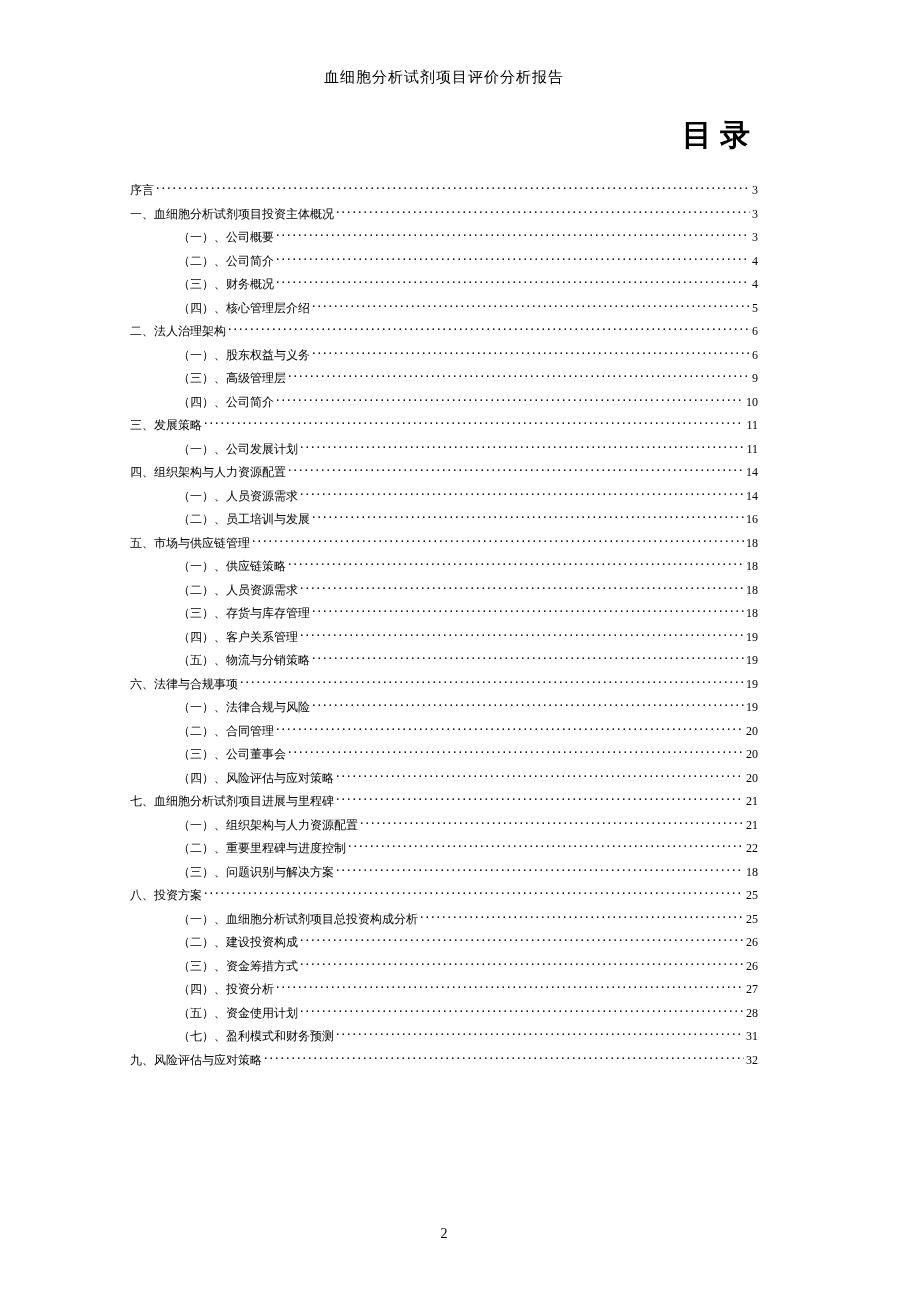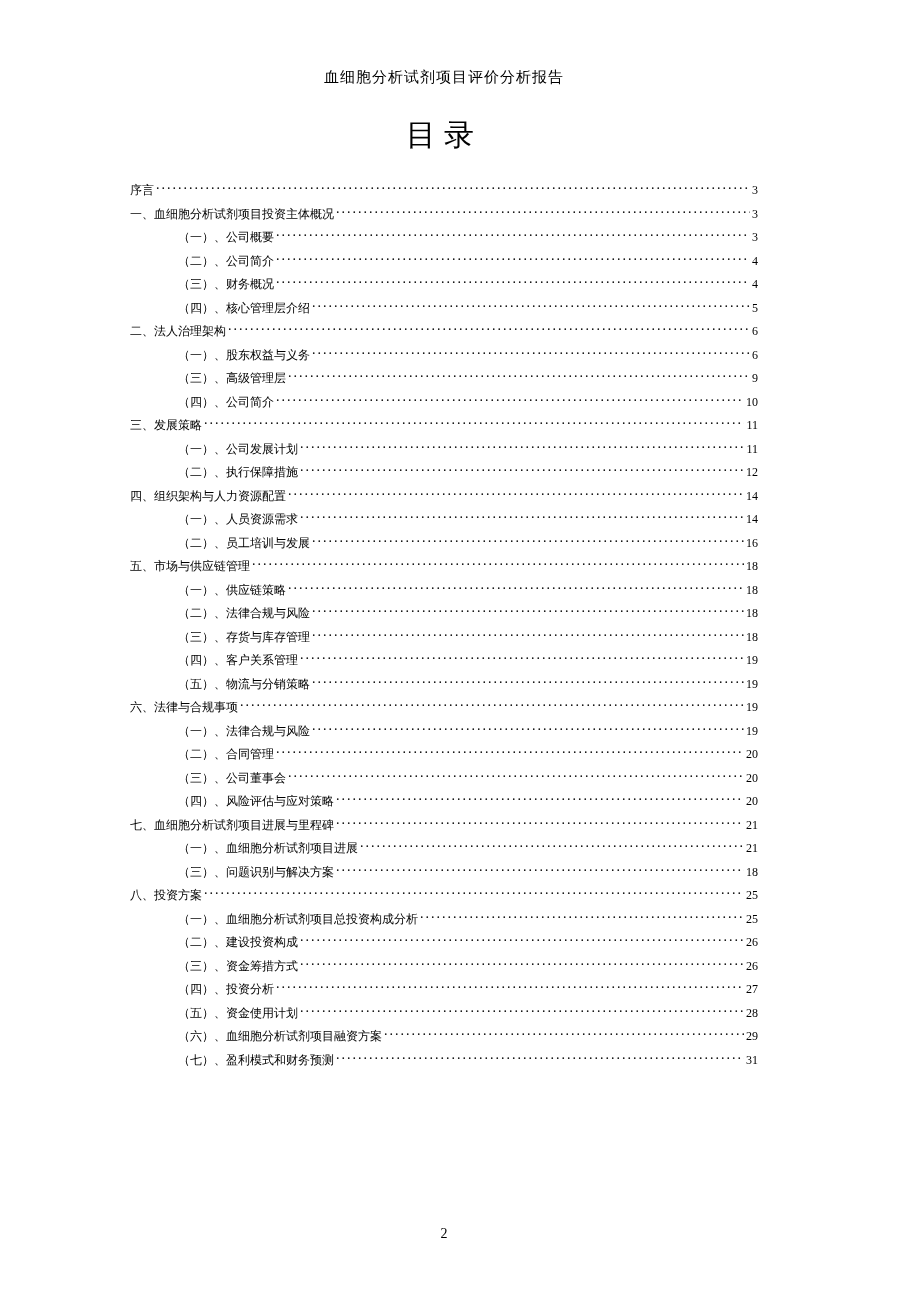--- a/index.html
+++ b/index.html
@@ -1,19 +1,19 @@
 <!DOCTYPE html>
 <html><head>
 <meta charset="utf-8">
 <style>
   * { margin: 0; padding: 0; box-sizing: border-box; }
   html, body { width: 920px; height: 1302px; background: #fff; font-family: "SimSun", "宋体", serif; color: #000; }
   .page { width: 888px; height: 1302px; padding: 68px 130px 0 130px; position: relative; }
   .header-title { text-align: center; font-size: 15px; letter-spacing: 1px; margin-bottom: 28px; font-family: "SimSun", serif; }
-  .toc-title { text-align: center; font-size: 30px; font-weight: normal; letter-spacing: 8px; margin-bottom: 26px; font-family: "SimHei", "黑体", sans-serif; margin-top: 20px; }
+  .toc-title { text-align: right; font-size: 30px; font-weight: bold; letter-spacing: 8px; margin-bottom: 26px; font-family: "SimHei", "黑体", sans-serif; margin-top: 20px; }
   .toc { font-size: 12px; line-height: 1.0; }
   .toc-row { display: flex; align-items: baseline; white-space: nowrap; margin-bottom: 9.5px; }
   .toc-row.level0 { padding-left: 0; }
   .toc-row.level1 { padding-left: 48px; }
   .toc-label { flex: 0 0 auto; }
   .toc-dots { flex: 1 1 auto; overflow: hidden; position: relative; height: 1em; margin: 0 2px; }
   .toc-dots::after { content: "................................................................................................................................................................................................"; position: absolute; left: 0; bottom: 2px; letter-spacing: 2px; color: #000; font-size: 14px; }
   .toc-page { flex: 0 0 auto; }
   .footer-pagenum { position: absolute; bottom: 60px; left: 0; width: 100%; text-align: center; font-size: 14px; }
 </style>
@@ -77,25 +77,20 @@
       <div class="toc-row level0">
         <span class="toc-label">三、发展策略</span>
         <span class="toc-dots"></span>
         <span class="toc-page">11</span>
       </div>
       <div class="toc-row level1">
         <span class="toc-label">（一）、公司发展计划</span>
         <span class="toc-dots"></span>
         <span class="toc-page">11</span>
       </div>
-      <div class="toc-row level1">
-        <span class="toc-label">（二）、执行保障措施</span>
-        <span class="toc-dots"></span>
-        <span class="toc-page">12</span>
-      </div>
       <div class="toc-row level0">
         <span class="toc-label">四、组织架构与人力资源配置</span>
         <span class="toc-dots"></span>
         <span class="toc-page">14</span>
       </div>
       <div class="toc-row level1">
         <span class="toc-label">（一）、人员资源需求</span>
         <span class="toc-dots"></span>
         <span class="toc-page">14</span>
       </div>
@@ -108,21 +103,21 @@
         <span class="toc-label">五、市场与供应链管理</span>
         <span class="toc-dots"></span>
         <span class="toc-page">18</span>
       </div>
       <div class="toc-row level1">
         <span class="toc-label">（一）、供应链策略</span>
         <span class="toc-dots"></span>
         <span class="toc-page">18</span>
       </div>
       <div class="toc-row level1">
-        <span class="toc-label">（二）、法律合规与风险</span>
+        <span class="toc-label">（二）、人员资源需求</span>
         <span class="toc-dots"></span>
         <span class="toc-page">18</span>
       </div>
       <div class="toc-row level1">
         <span class="toc-label">（三）、存货与库存管理</span>
         <span class="toc-dots"></span>
         <span class="toc-page">18</span>
       </div>
       <div class="toc-row level1">
         <span class="toc-label">（四）、客户关系管理</span>
@@ -158,25 +153,30 @@
         <span class="toc-label">（四）、风险评估与应对策略</span>
         <span class="toc-dots"></span>
         <span class="toc-page">20</span>
       </div>
       <div class="toc-row level0">
         <span class="toc-label">七、血细胞分析试剂项目进展与里程碑</span>
         <span class="toc-dots"></span>
         <span class="toc-page">21</span>
       </div>
       <div class="toc-row level1">
-        <span class="toc-label">（一）、血细胞分析试剂项目进展</span>
+        <span class="toc-label">（一）、组织架构与人力资源配置</span>
         <span class="toc-dots"></span>
         <span class="toc-page">21</span>
       </div>
       <div class="toc-row level1">
+        <span class="toc-label">（二）、重要里程碑与进度控制</span>
+        <span class="toc-dots"></span>
+        <span class="toc-page">22</span>
+      </div>
+      <div class="toc-row level1">
         <span class="toc-label">（三）、问题识别与解决方案</span>
         <span class="toc-dots"></span>
         <span class="toc-page">18</span>
       </div>
       <div class="toc-row level0">
         <span class="toc-label">八、投资方案</span>
         <span class="toc-dots"></span>
         <span class="toc-page">25</span>
       </div>
       <div class="toc-row level1">
@@ -198,24 +198,24 @@
         <span class="toc-label">（四）、投资分析</span>
         <span class="toc-dots"></span>
         <span class="toc-page">27</span>
       </div>
       <div class="toc-row level1">
         <span class="toc-label">（五）、资金使用计划</span>
         <span class="toc-dots"></span>
         <span class="toc-page">28</span>
       </div>
       <div class="toc-row level1">
-        <span class="toc-label">（六）、血细胞分析试剂项目融资方案</span>
-        <span class="toc-dots"></span>
-        <span class="toc-page">29</span>
-      </div>
-      <div class="toc-row level1">
         <span class="toc-label">（七）、盈利模式和财务预测</span>
         <span class="toc-dots"></span>
         <span class="toc-page">31</span>
+      </div>
+      <div class="toc-row level0">
+        <span class="toc-label">九、风险评估与应对策略</span>
+        <span class="toc-dots"></span>
+        <span class="toc-page">32</span>
       </div>
     </div>
   <div class="footer-pagenum">2</div>
 </div>
 
 </body></html>

